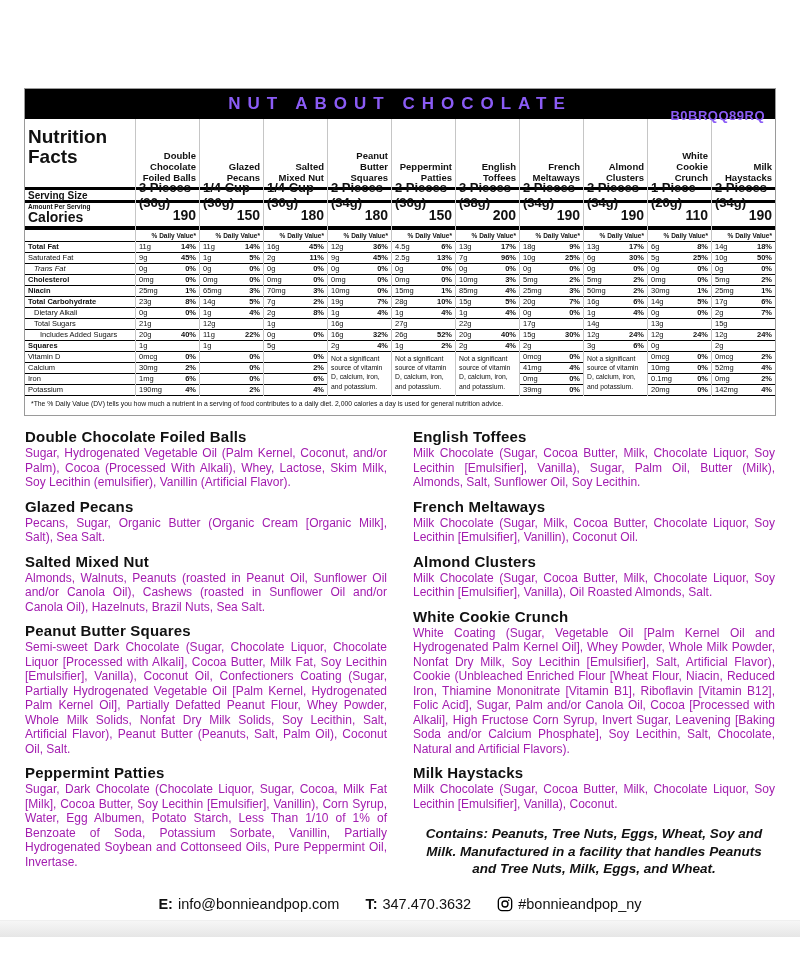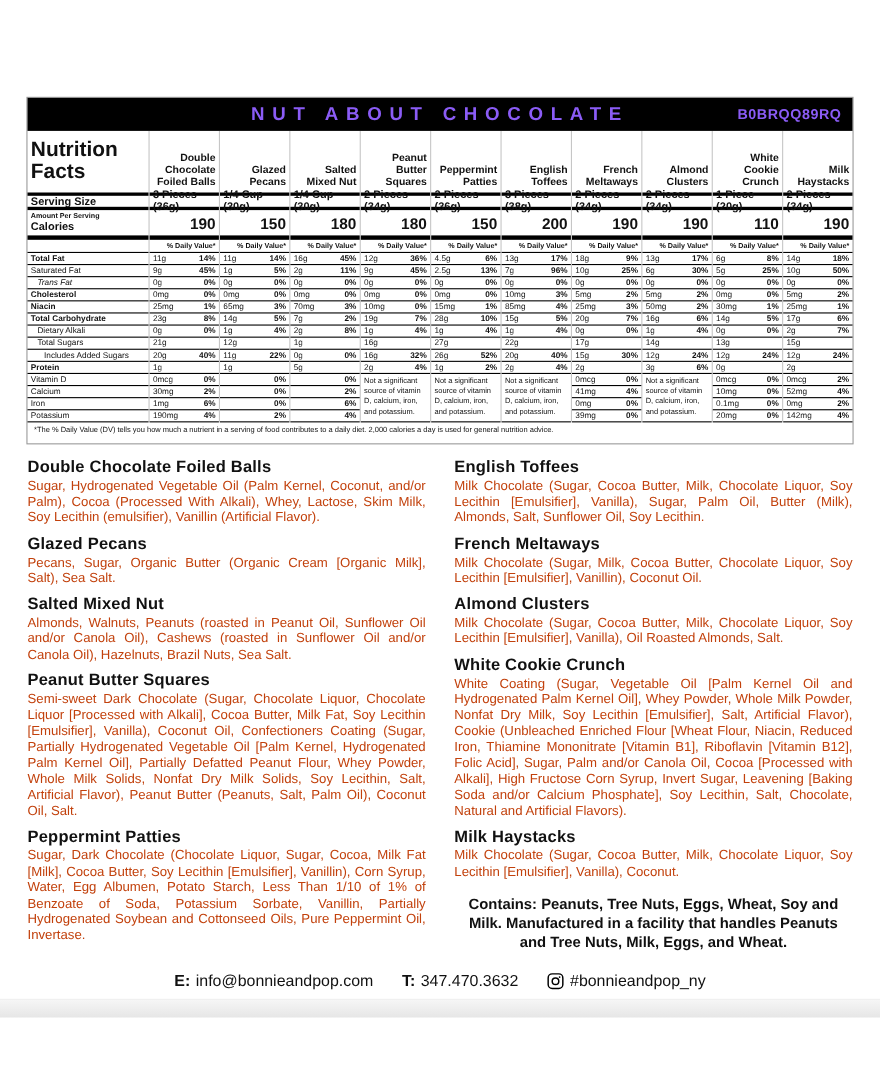--- a/index.html
+++ b/index.html
@@ -2,58 +2,58 @@
 <html><head>
 <meta charset="utf-8">
 <style>
   html,body{margin:0;padding:0;background:#fff;}
   .page{width:800px;height:978px;background:#fff;position:relative;overflow:hidden;
         font-family:"Liberation Sans","DejaVu Sans",sans-serif;color:#111;}
   
   .label-box{margin:88px 24px 0;border:1px solid #9a9a9a;background:#fff;}
   .title-bar{background:#000;color:#8b5cf6;height:30px;display:flex;align-items:center;position:relative;}
   .title-bar h1{flex:1;text-align:center;font-size:17px;font-weight:bold;letter-spacing:7px;margin:0;}
-  .code{position:absolute;right:10px;top:0;line-height:30px;font-size:13px;letter-spacing:.5px;font-weight:bold;}
+  .code{position:absolute;right:10px;top:12px;line-height:30px;font-size:13px;letter-spacing:.5px;font-weight:bold;}
   #facts-table{display:flex;align-items:stretch;}
   .col{display:flex;flex-direction:column;border-right:1px solid #c6c6c6;min-width:0;}
   .col:last-child{border-right:none;}
   .label-col{width:110px;flex:none;}
   .prod{flex:1;}
   .cell{padding:0 3px;box-sizing:border-box;}
-  .head{height:56px;}
+  .head{height:68px;}
   .nf-title{font-size:19px;font-weight:bold;line-height:1.05;padding-top:8px;}
   .pname{font-weight:bold;font-size:9.5px;line-height:1.15;text-align:right;display:flex;flex-direction:column;justify-content:flex-end;padding-bottom:3px;}
-  .serve{height:16px;border-top:3px solid #000;border-bottom:3px solid #000;font-size:10px;font-weight:bold;
+  .serve{height:16px;border-top:3px solid #000;border-bottom:3px solid #000;font-size:13px;font-weight:bold;
          display:flex;align-items:center;justify-content:flex-end;}
   .lbl-serve{justify-content:flex-start;font-size:10px;}
   .cal{height:27px;border-bottom:4px solid #000;}
   .calval{font-size:14px;font-weight:bold;text-align:right;line-height:25px;}
   .lbl-cal{display:flex;flex-direction:column;justify-content:center;}
   .aps{font-size:6.5px;font-weight:bold;line-height:1.1;}
-  .cal-word{font-size:10px;font-weight:bold;line-height:1.1;}
+  .cal-word{font-size:14px;font-weight:bold;line-height:1.1;}
   .dv{height:12px;font-size:6.5px;font-weight:bold;text-align:right;line-height:12px;border-bottom:1px solid #000;}
   .lbl-dv{border-bottom:1px solid #000;}
   .nrow{height:11px;border-bottom:1px solid #000;display:flex;justify-content:space-between;align-items:center;
         font-size:7.5px;line-height:1;}
   .nrow .amt{white-space:nowrap;overflow:hidden;}
   .nrow .pct{font-weight:bold;white-space:nowrap;}
   .lbl{display:block;line-height:10px;font-size:7.5px;white-space:nowrap;overflow:hidden;}
   .lbl.b{font-weight:bold;}
   .lbl.it{font-style:italic;}
   .lbl.i1{padding-left:9px;}
   .lbl.i2{padding-left:15px;}
   .note{height:44px;font-size:6.8px;line-height:1.35;padding:2px 3px;border-bottom:1px solid #000;box-sizing:border-box;}
   .footnote{font-size:6.8px;padding:4px 6px 8px;color:#111;}
   
   .ing-cols{display:flex;gap:26px;margin:12px 25px 0;}
   .icol{flex:1;min-width:0;}
   .ing-title{font-weight:bold;font-size:15px;margin:8px 0 1px;letter-spacing:.2px;}
   .ing:first-child .ing-title{margin-top:0;}
-  .ing-text{font-size:12px;line-height:1.21;text-align:justify;color:#c2410c;}
-  .allergen{font-weight:bold;text-align:center;font-size:13.5px;line-height:1.3;margin-top:14px;color:#111;}
+  .ing-text{font-size:12px;line-height:1.21;text-align:justify;color:#a21caf;}
+  .allergen{font-weight:bold;font-style:italic;text-align:center;font-size:13.5px;line-height:1.3;margin-top:14px;color:#111;}
   
   .footer{margin-top:12px;display:flex;justify-content:center;align-items:center;gap:26px;font-size:14.5px;padding:6px 0 8px;}
   .fitem{display:flex;align-items:center;gap:5px;}
   .flabel{font-weight:bold;}
   .bottom-strip{height:16px;background:linear-gradient(#f6f6f6,#e6e6e6);border-top:1px solid #efefef;}
 </style>
 </head>
 <body>
 
 <div class="page">
@@ -76,21 +76,21 @@
           <div class="cell dv lbl-dv"></div>
           <div class="cell nrow lbl i0 b">Total Fat</div>
           <div class="cell nrow lbl i0">Saturated Fat</div>
           <div class="cell nrow lbl i1 it">Trans Fat</div>
           <div class="cell nrow lbl i0 b">Cholesterol</div>
           <div class="cell nrow lbl i0 b">Niacin</div>
           <div class="cell nrow lbl i0 b">Total Carbohydrate</div>
           <div class="cell nrow lbl i1">Dietary Alkali</div>
           <div class="cell nrow lbl i1">Total Sugars</div>
           <div class="cell nrow lbl i2">Includes Added Sugars</div>
-          <div class="cell nrow lbl i0 b">Protein</div>
+          <div class="cell nrow lbl i0 b">Squares</div>
           <div class="cell nrow lbl i0">Vitamin D</div>
           <div class="cell nrow lbl i0">Calcium</div>
           <div class="cell nrow lbl i0">Iron</div>
           <div class="cell nrow lbl i0">Potassium</div>
         </div>
         <div class="col prod">
           <div class="cell head pname">Double Chocolate Foiled Balls</div>
           <div class="cell serve">3 Pieces (36g)</div>
           <div class="cell cal">
             <div class="calval">190</div>

